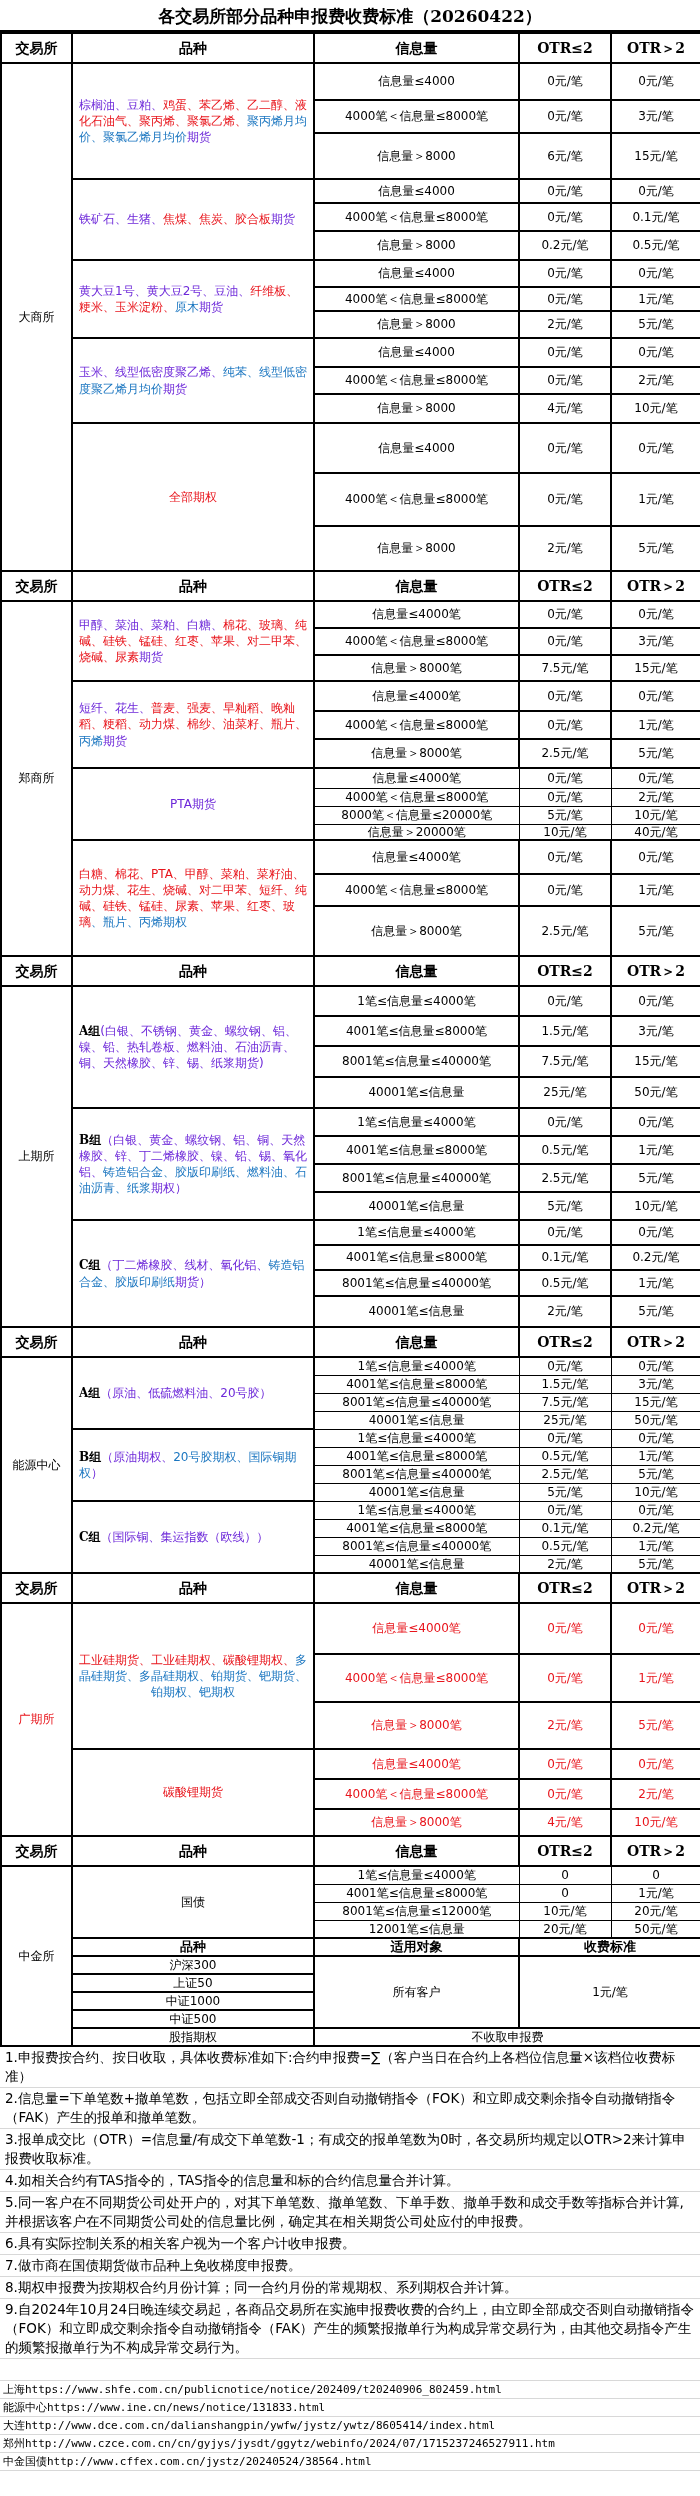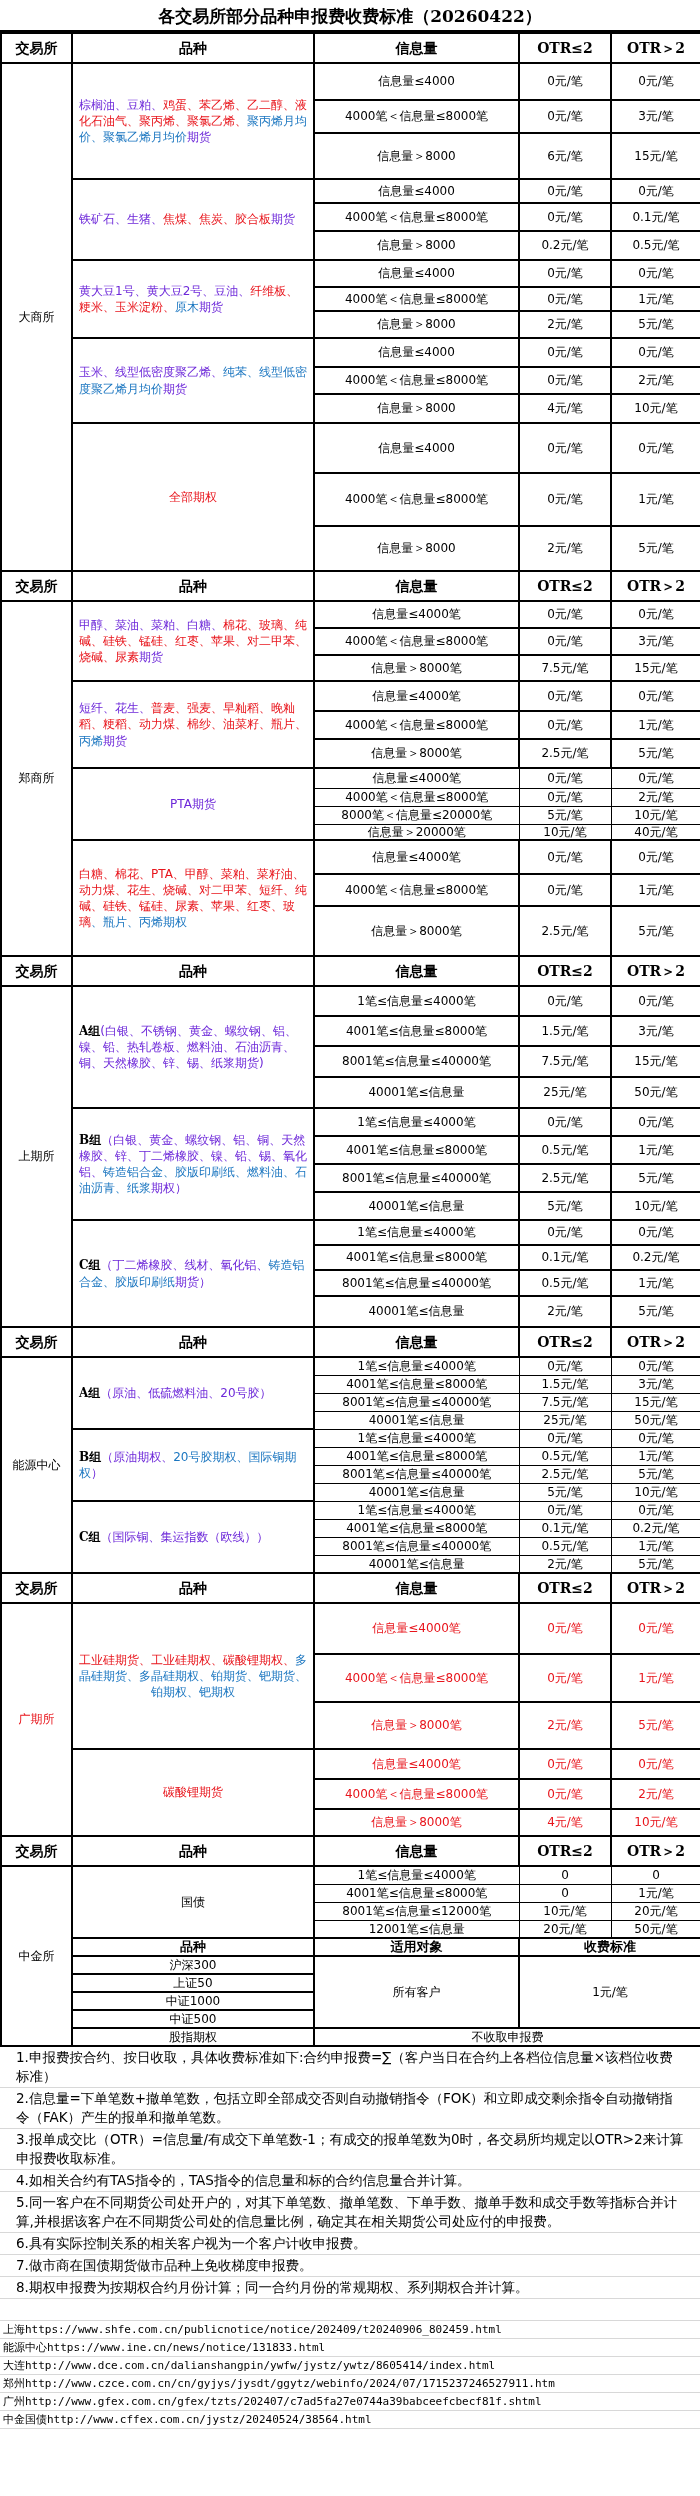--- a/index.html
+++ b/index.html
@@ -11,21 +11,21 @@
   table.fee th { font-family: "DejaVu Serif", serif; font-weight: bold; font-size: 14px; height: 30px; }
   table.fee td.thin { border-width: 1px; }
   .exch { font-size: 14px; }
   .variety { font-size: 14px; text-align: left !important; padding: 4px 6px !important; line-height: 1.35 !important; }
   .variety.center { text-align: center !important; }
   .red { color: #e8141b; }
   .blue { color: #1b76c0; }
   .black { color: #6d28d9; }
   .boldlbl { font-weight: bold; font-family: "DejaVu Serif", serif; }
   .notes { width: 700px; }
-  .note { font-size: 13.5px; line-height: 19px; padding: 1px 16px; border-bottom: 1px solid #d8d8d8; }
+  .note { font-size: 13.5px; line-height: 19px; padding: 1px 5px; border-bottom: 1px solid #d8d8d8; }
   .links { font-family: "DejaVu Sans Mono", monospace; font-size: 11px; }
   .link { line-height: 17px; padding: 0 3px; border-bottom: 1px solid #d8d8d8; white-space: nowrap; overflow: hidden; }
   .blankline { height: 22px; border-bottom: 1px solid #d8d8d8; }
 </style>
 </head>
 <body>
 
 <div class="page">
   <div class="title">各交易所部分品种申报费收费标准（20260422）</div>
   <table class="fee" id="fee-table">
@@ -440,23 +440,23 @@
   </table>
   <div class="notes" id="notes">
       <div class="note">1.申报费按合约、按日收取，具体收费标准如下:合约申报费=∑（客户当日在合约上各档位信息量×该档位收费标准）</div>
       <div class="note">2.信息量=下单笔数+撤单笔数，包括立即全部成交否则自动撤销指令（FOK）和立即成交剩余指令自动撤销指令（FAK）产生的报单和撤单笔数。</div>
       <div class="note">3.报单成交比（OTR）=信息量/有成交下单笔数-1；有成交的报单笔数为0时，各交易所均规定以OTR&gt;2来计算申报费收取标准。</div>
       <div class="note">4.如相关合约有TAS指令的，TAS指令的信息量和标的合约信息量合并计算。</div>
       <div class="note">5.同一客户在不同期货公司处开户的，对其下单笔数、撤单笔数、下单手数、撤单手数和成交手数等指标合并计算,并根据该客户在不同期货公司处的信息量比例，确定其在相关期货公司处应付的申报费。</div>
       <div class="note">6.具有实际控制关系的相关客户视为一个客户计收申报费。</div>
       <div class="note">7.做市商在国债期货做市品种上免收梯度申报费。</div>
       <div class="note">8.期权申报费为按期权合约月份计算；同一合约月份的常规期权、系列期权合并计算。</div>
+      <div class="note">9.自2024年10月24日晚连续交易起，各商品交易所在实施申报费收费的合约上，由立即全部成交否则自动撤销指令（FOK）和立即成交剩余指令自动撤销指令（FAK）产生的频繁报撤单行为构成异常交易行为，由其他交易指令产生的频繁报撤单行为不构成异常交易行为。</div>
     </div>
   <div class="blankline"></div>
   <div class="links" id="links">
       <div class="link">上海https://www.shfe.com.cn/publicnotice/notice/202409/t20240906_802459.html</div>
       <div class="link">能源中心https://www.ine.cn/news/notice/131833.html</div>
       <div class="link">大连http://www.dce.com.cn/dalianshangpin/ywfw/jystz/ywtz/8605414/index.html</div>
       <div class="link">郑州http://www.czce.com.cn/cn/gyjys/jysdt/ggytz/webinfo/2024/07/1715237246527911.htm</div>
-      <div class="link">广州http://www.gfex.com.cn/gfex/tzts/202407/c7ad5fa27e0744a39babceefcbecf81f.shtml</div>
       <div class="link">中金国债http://www.cffex.com.cn/jystz/20240524/38564.html</div>
     </div>
 </div>
 
 </body></html>

